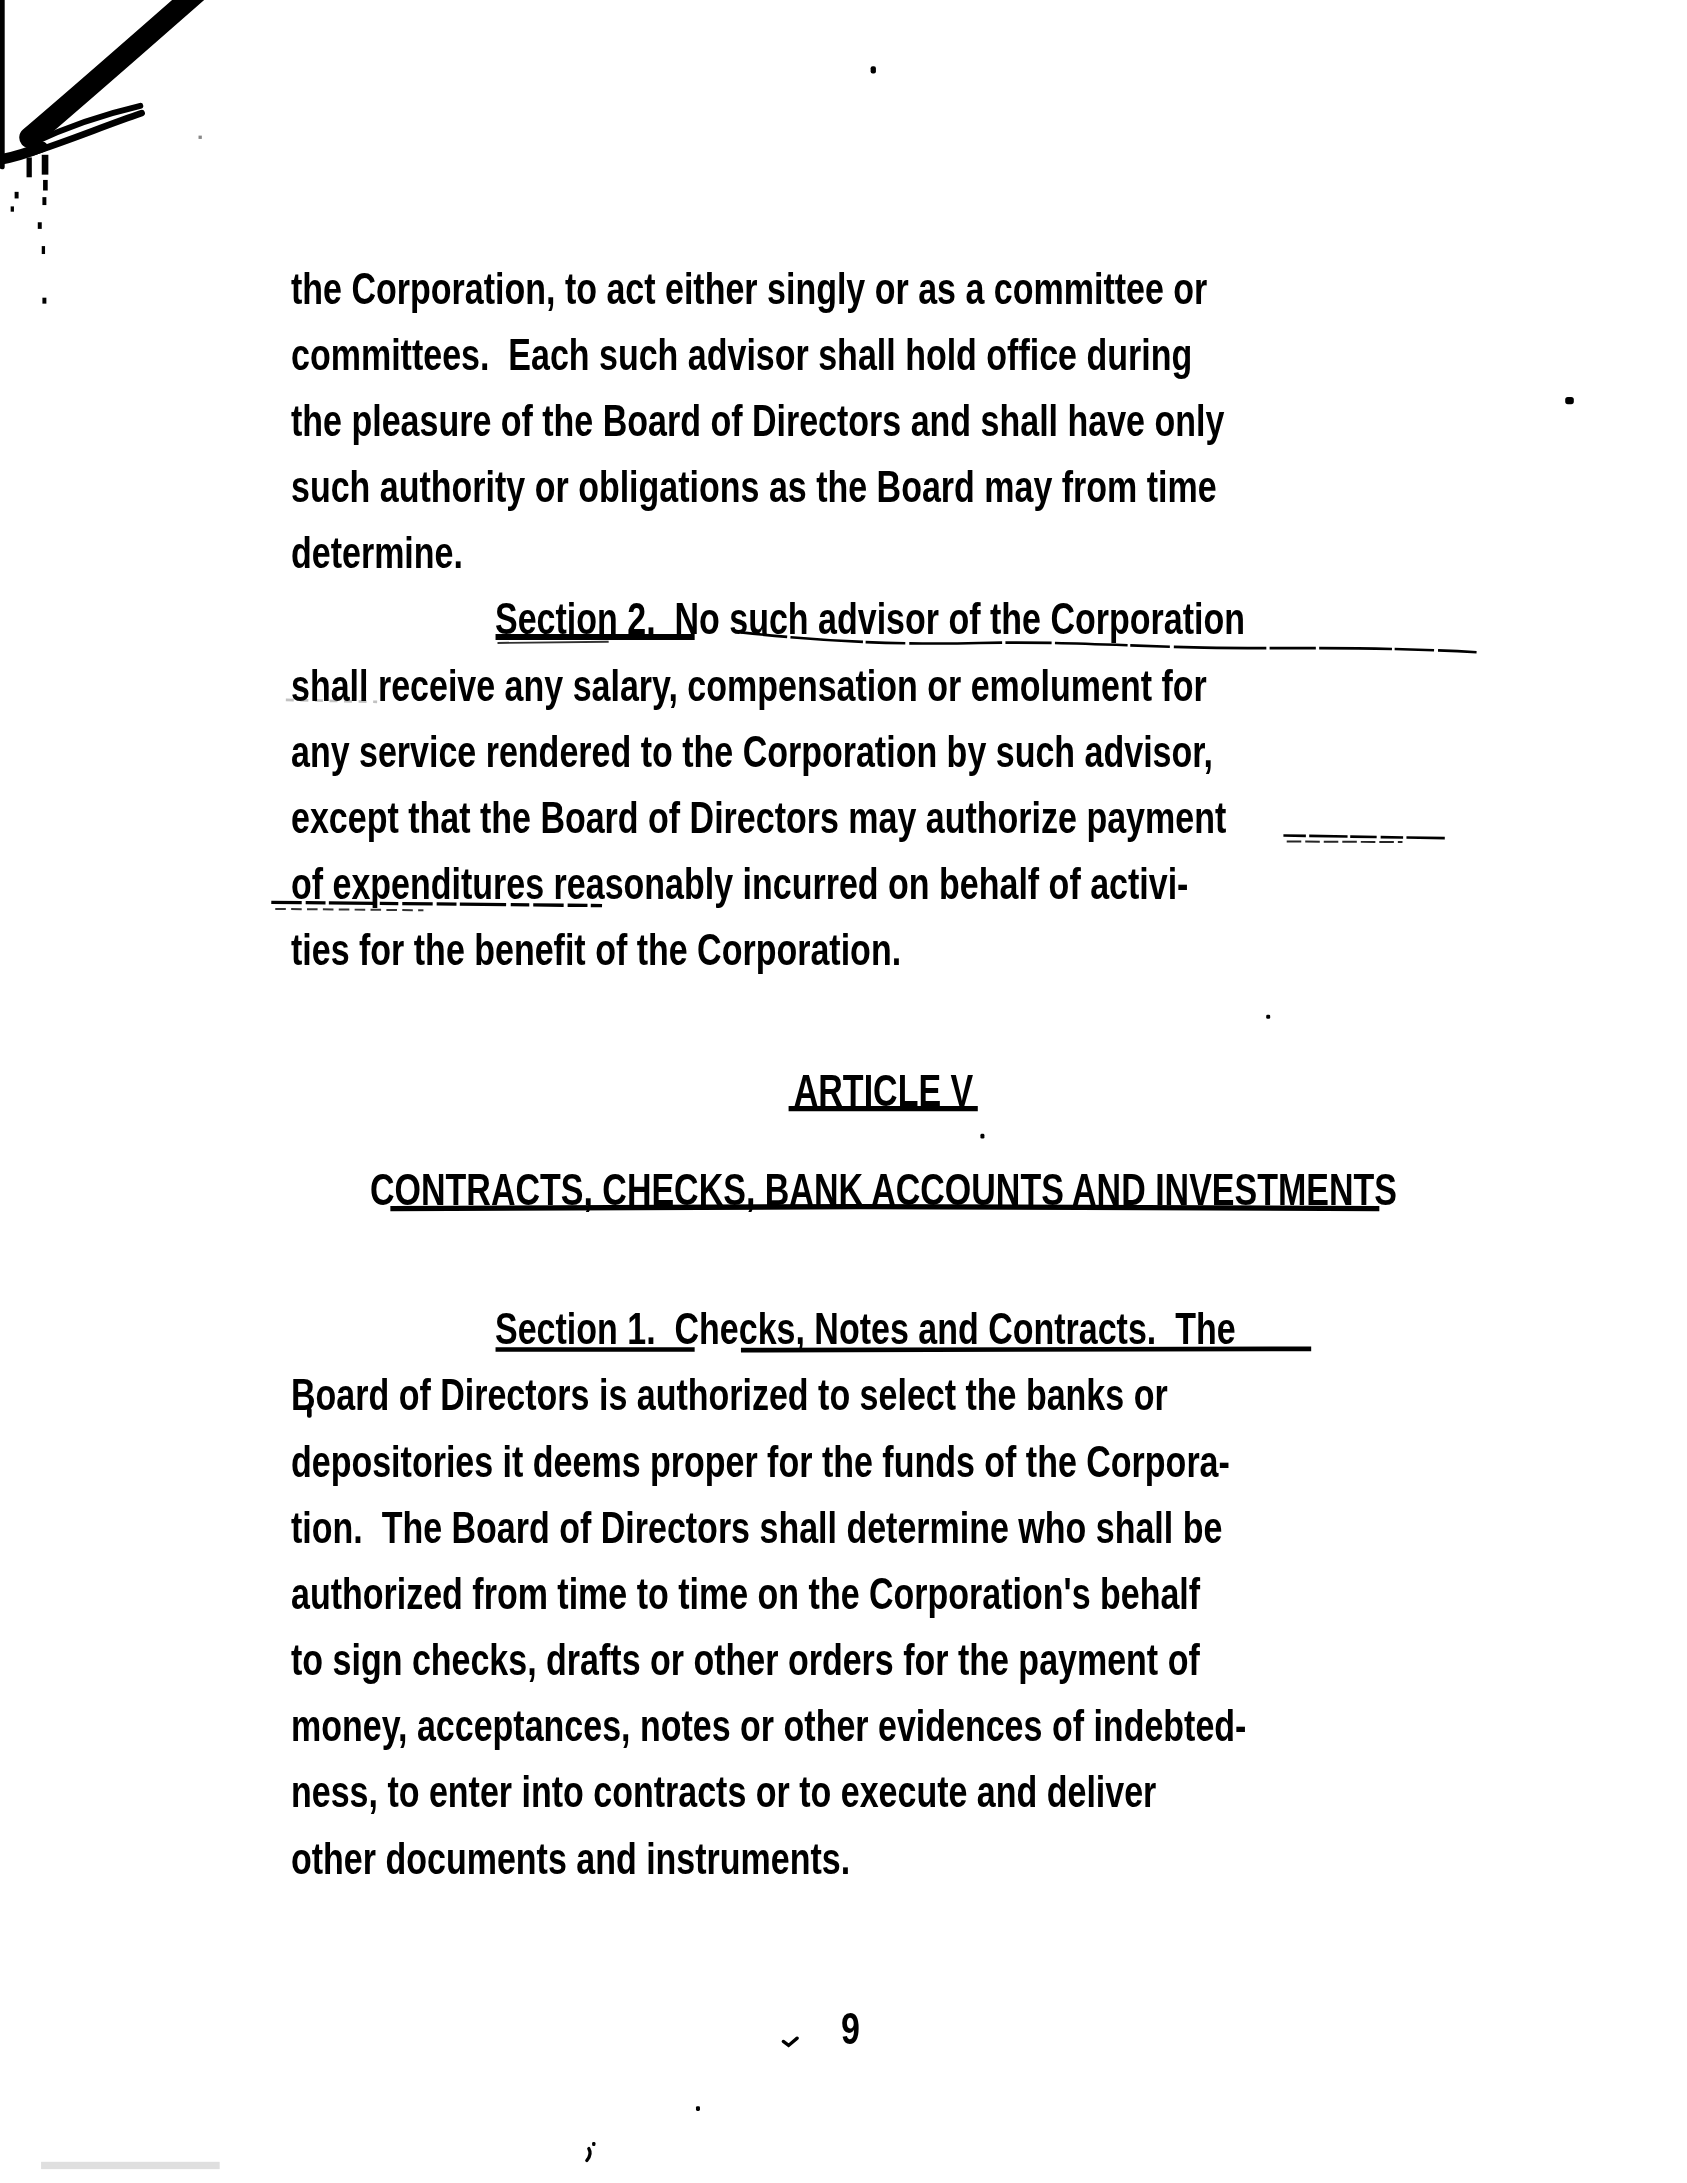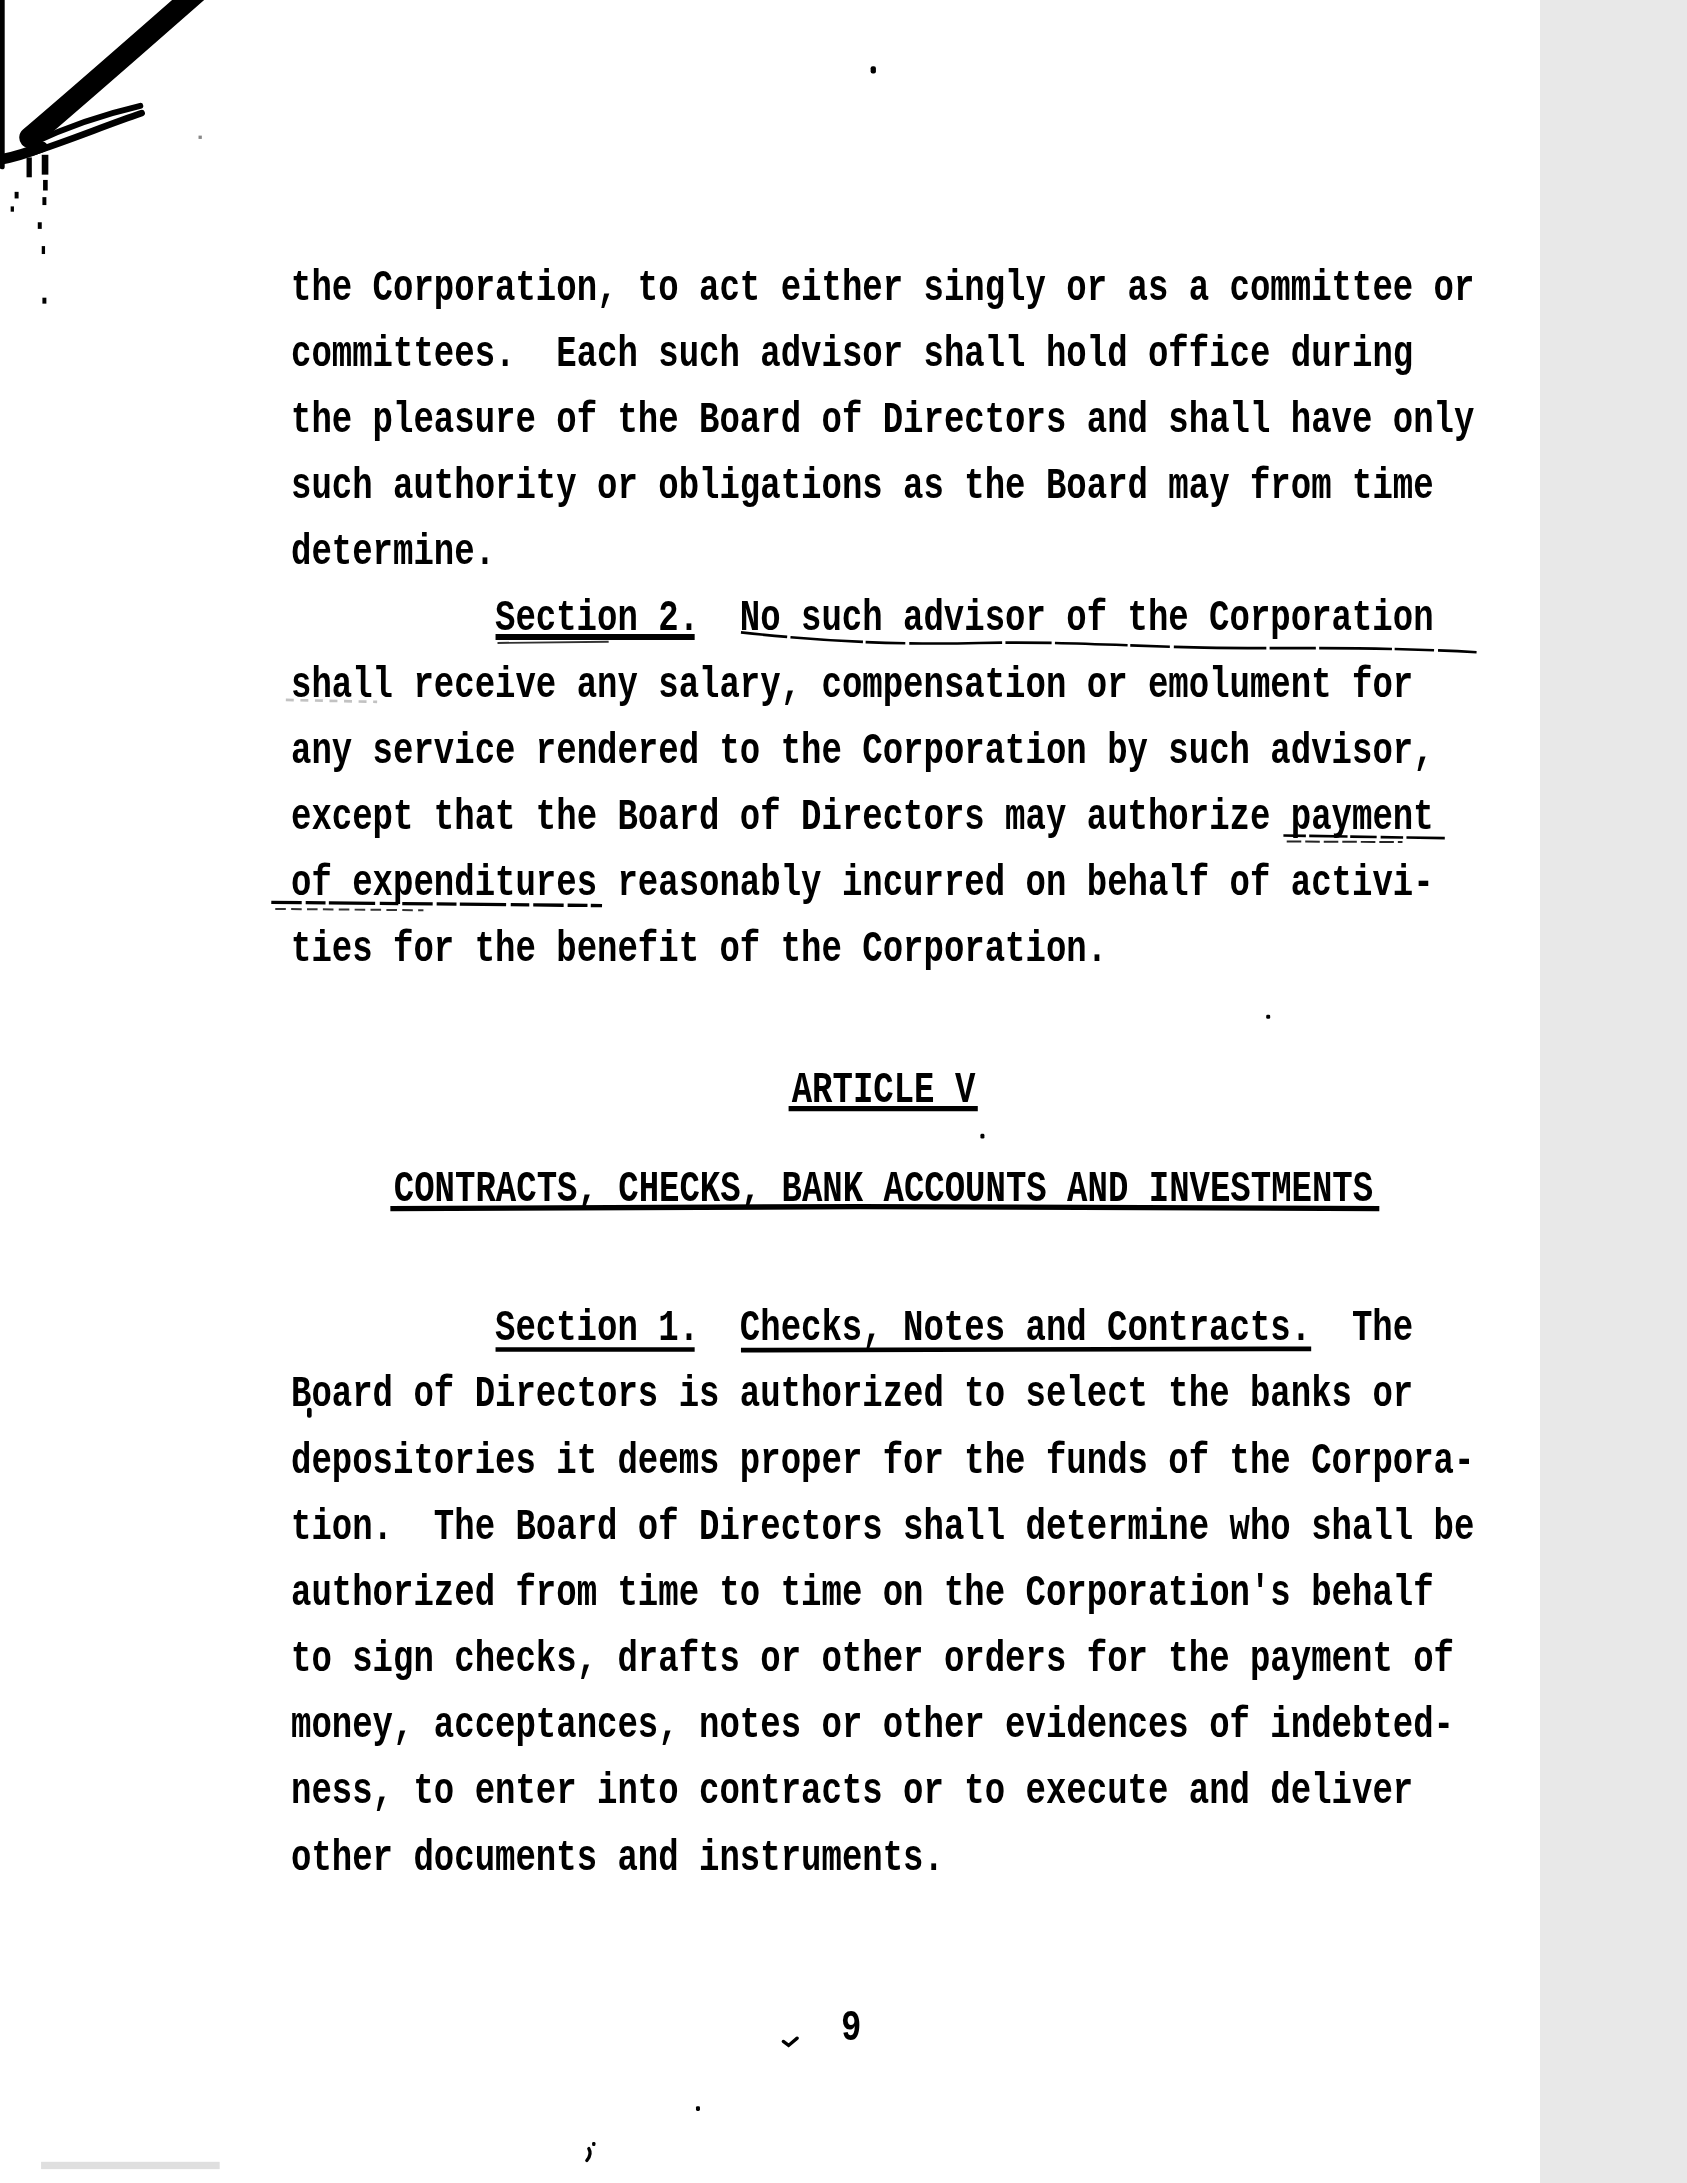--- a/index.html
+++ b/index.html
@@ -1,22 +1,22 @@
 <!DOCTYPE html>
 <html style="font-size:10.6px"><head>
 <meta charset="utf-8">
 <style>
   html, body { margin: 0; padding: 0; background: #e8e8e8; }
   .page {
     position: relative;
-    width: 1540px;
+    width: 1687px;
     height: 2183px;
     background: #ffffff;
     overflow: hidden;
-    font-family: Liberation Mono, monospace;
+    font-family: Liberation Sans, sans-serif;
     font-weight: 700;
     color: #000000;
   }
   .overlay {
     position: absolute;
     left: 0; top: 0;
     width: 1687px; height: 2183px;
     pointer-events: none;
   }
   .ln {

